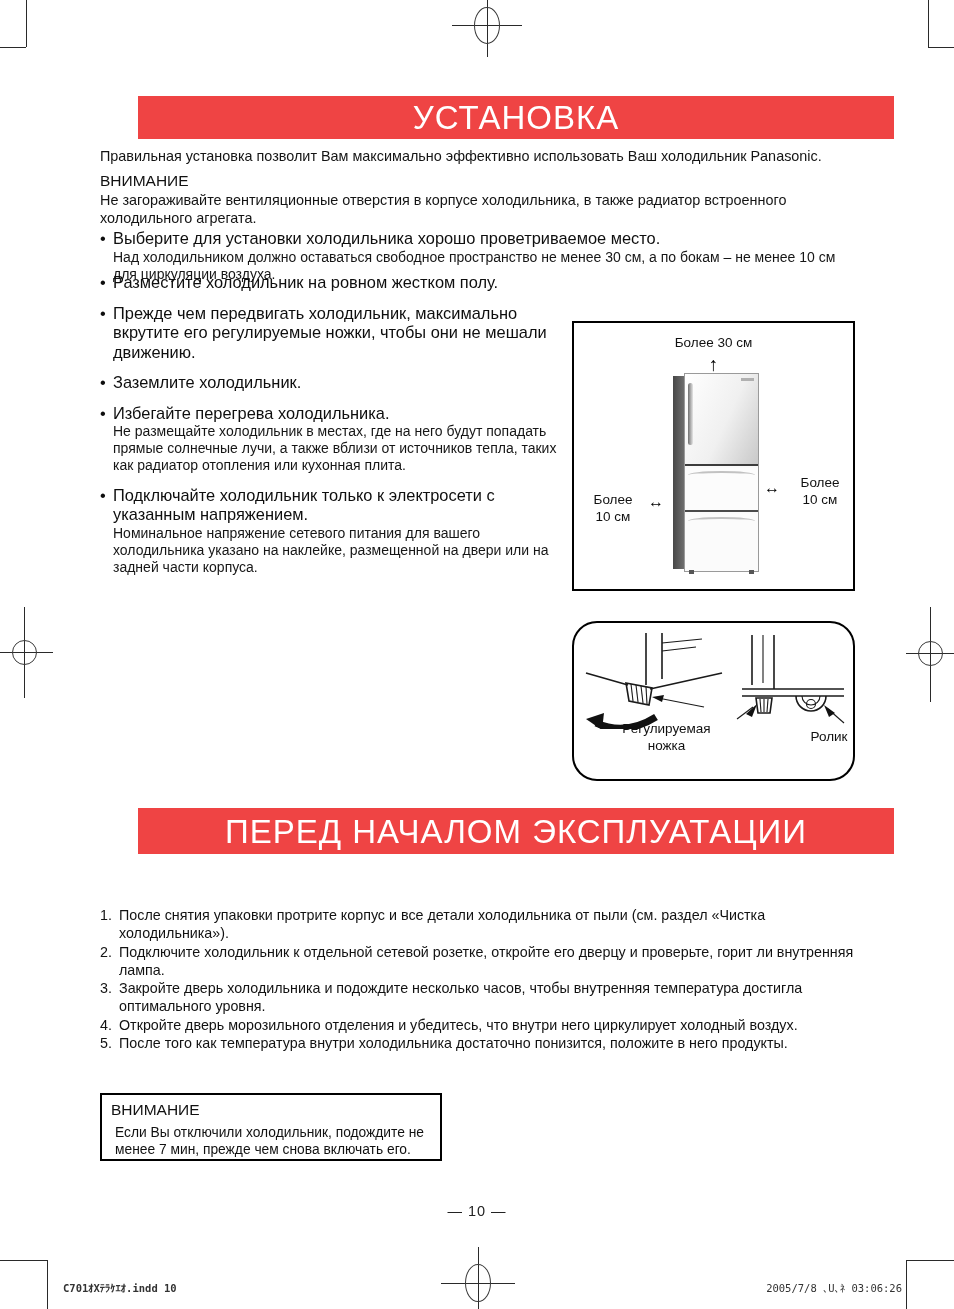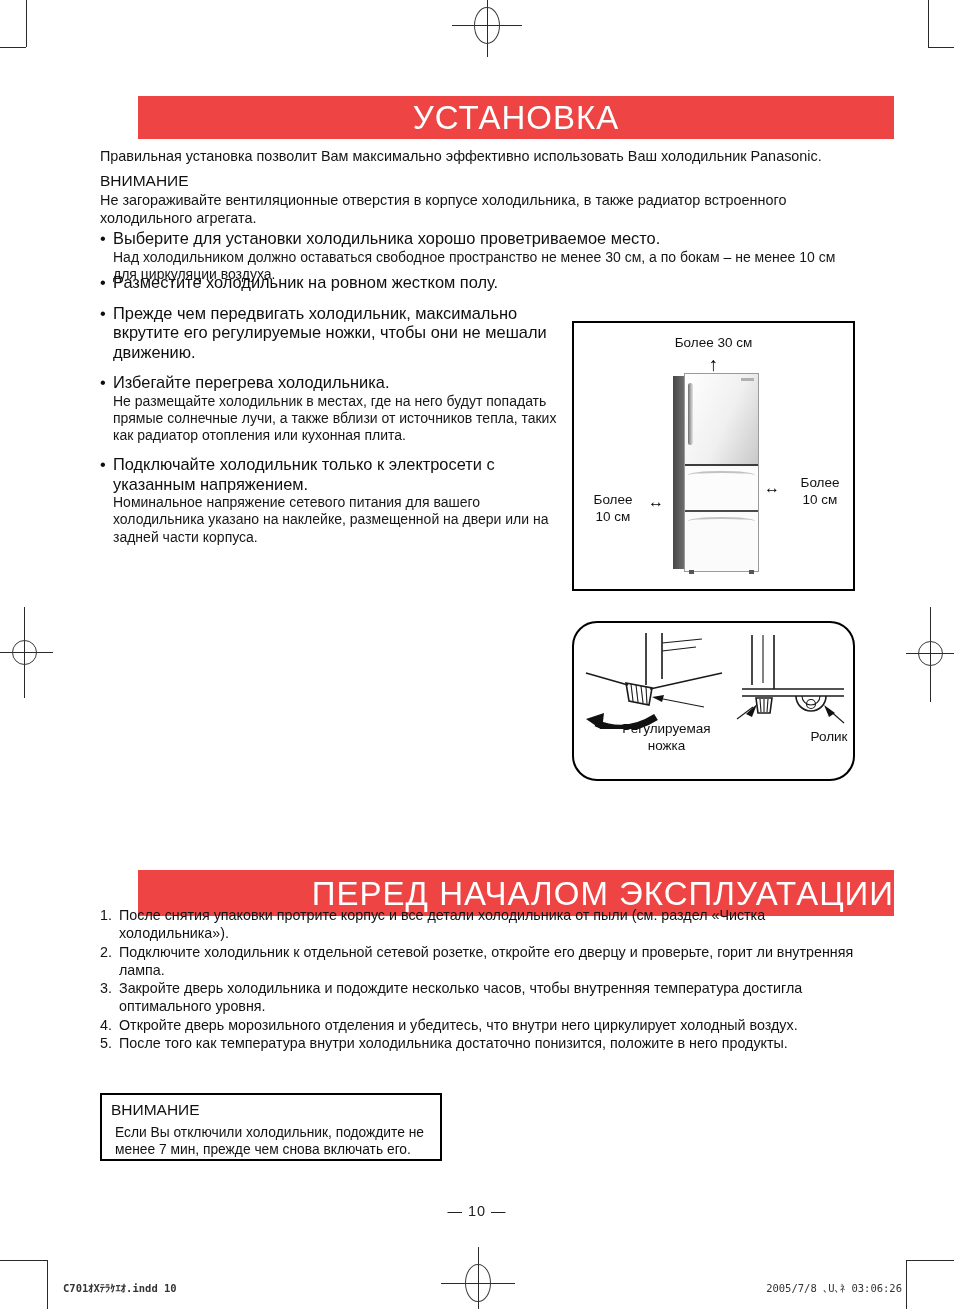--- a/index.html
+++ b/index.html
@@ -10,21 +10,21 @@
     font-family:"Liberation Sans","DejaVu Sans",sans-serif;
   }
   .mark { position:absolute; background:#2a2a2a; }
   .ring { position:absolute; border:1px solid #3a3a3a; border-radius:50%; background:transparent; }
 
   .title-bar {
     position:absolute; left:99px; width:756px; background:#ef4444; color:#fff;
     text-align:center; font-size:33px; letter-spacing:1px; font-weight:400;margin-left:39px;
   }
   #bar1 { top:96px; height:43px; line-height:44px; }
-  #bar2 { top:870px; height:46px; line-height:47px;text-align:right; }
+  #bar2 { top:808px; height:46px; line-height:47px; }
 
   .body-text { font-size:14.4px; line-height:17.6px; color:#141414; }
   #intro { position:absolute; left:100px; top:148px; width:760px; }
   #caution1-head { position:absolute; left:100px; top:172px; font-size:15.5px; }
   #caution1-body { position:absolute; left:100px; top:192px; width:762px; }
 
   .bullet { margin-bottom:11px; }
   .b-head { font-size:16.4px; line-height:19.5px; color:#0e0e0e; position:relative; padding-left:13px; }
   .b-head::before { content:"•"; position:absolute; left:0; top:0; }
   .b-body { font-size:14px; line-height:17.2px; color:#161616; padding-left:13px; }
@@ -119,20 +119,21 @@
   </div>
 
   <div id="left-col">
     <div class="bullet">
       <div class="b-head">Разместите холодильник на ровном жестком полу.</div>
     </div>
     <div class="bullet">
       <div class="b-head">Прежде чем передвигать холодильник, максимально вкрутите его регулируемые ножки, чтобы они не мешали движению.</div>
     </div>
     <div class="bullet">
+      <div class="b-head">Заземлите холодильник.</div>
     </div>
     <div class="bullet">
       <div class="b-head">Избегайте перегрева холодильника.</div>
       <div class="b-body">Не размещайте холодильник в местах, где на него будут попадать прямые солнечные лучи, а также вблизи от источников тепла, таких как радиатор отопления или кухонная плита.</div>
     </div>
     <div class="bullet">
       <div class="b-head">Подключайте холодильник только к электросети с указанным напряжением.</div>
       <div class="b-body">Номинальное напряжение сетевого питания для вашего холодильника указано на наклейке, размещенной на двери или на задней части корпуса.</div>
     </div>
   </div>

